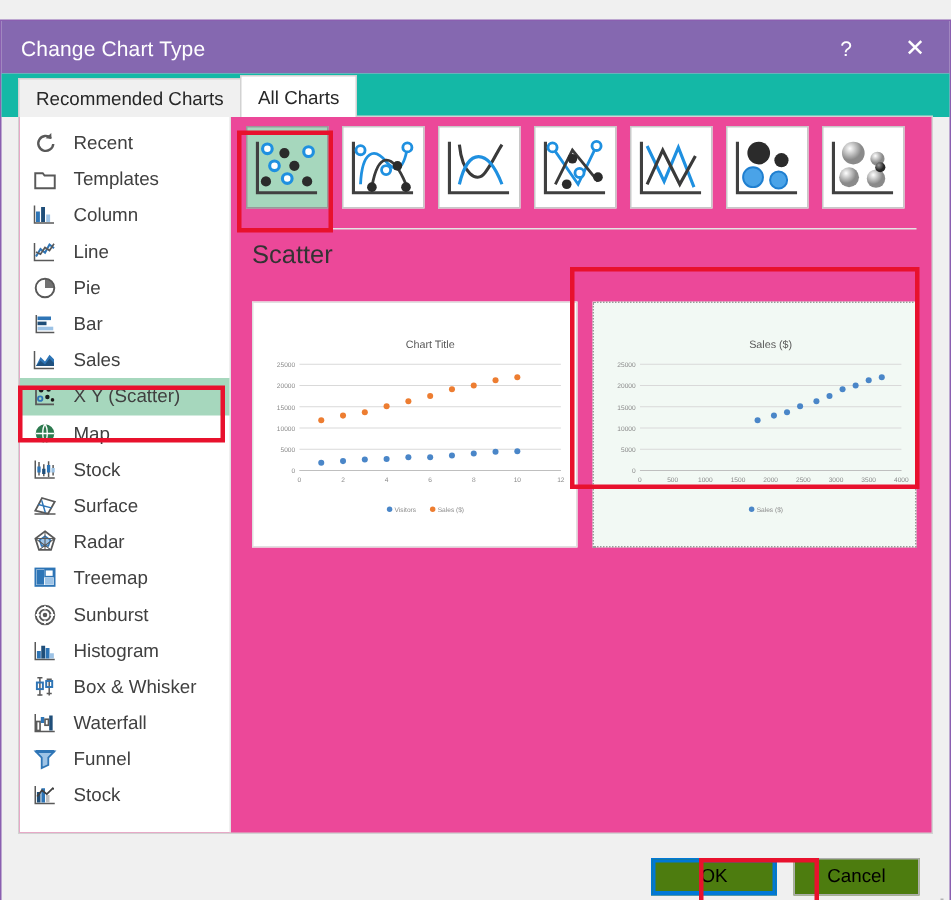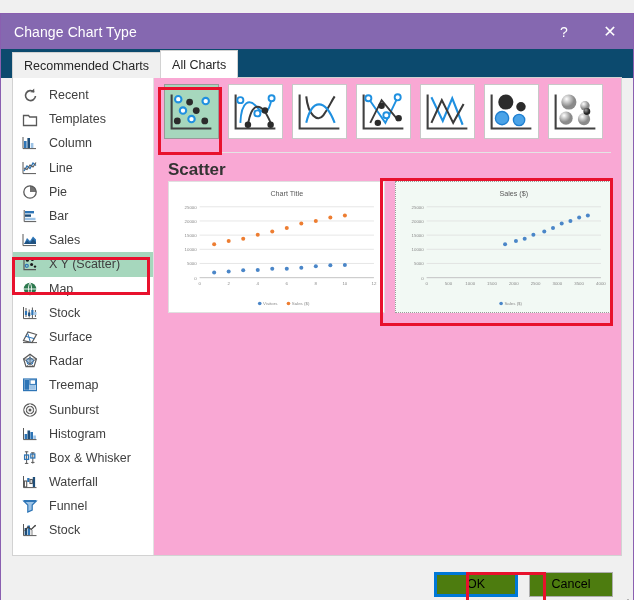--- a/index.html
+++ b/index.html
@@ -27,37 +27,37 @@
   }
   .win-btns { margin-left:auto; display:flex; height:35px; }
   .win-btn {
     width:46px; height:35px; display:flex; align-items:center; justify-content:center;
     color:#fff; font-size:14px; cursor:default;
   }
   .win-btn.close { font-size:16px; font-family:"DejaVu Sans", sans-serif; }
   
   .tabstrip {
     height:29px; flex:0 0 auto; position:relative;
-    background:#0c4a6e; padding-left:11px;
+    background:#14b8a6; padding-left:11px;
     display:flex; align-items:flex-end;
   }
   .tabstrip:after {
     content:""; position:absolute; left:11px; right:11px; bottom:0;
     height:1px; background:#d2d2d2;
   }
   .tab {
     height:26px; padding:0 11px; display:flex; align-items:center;
     font-size:12.5px; color:#262626; background:#f0f0f0;
     border:1px solid #d2d2d2; border-bottom:none;
     position:relative; z-index:1; margin-right:-1px;
   }
   .tab.active { background:#fff; height:28px; z-index:3; border-color:#d2d2d2;margin-top:24px; }
   
   .content {
-    flex:1 1 auto; margin:0 11px 0 11px; background:#f9a8d4;
+    flex:1 1 auto; margin:0 11px 0 11px; background:#ec4899;
     border:1px solid #d2d2d2; border-top:none;
     display:flex; position:relative; overflow:hidden;
   }
   
   .sidebar {
     width:141px; flex:0 0 141px; padding-top:5px;
     border-right:1px solid #e2e2e2; background:#fff;
     position:relative;
   }
   .side-item {
@@ -76,25 +76,25 @@
   .thumbstrip:after {
     content:""; position:absolute; left:2px; right:10px; bottom:-6px;
     height:1px; background:#e4e4e4;
   }
   .thumb {
     width:55px; height:55px; background:#fff; border:1px solid #c8c8c8;
     position:relative; overflow:hidden;
   }
   .thumb.selected { background:#a6d7bd; border-color:#999; }
   .gallery-title {
-    margin:13px 0 1px 8px; font-size:17px; color:#333; font-weight:700;
+    margin:13px 0 21px 8px; font-size:17px; color:#333; font-weight:400;
   }
   .previews { display:flex; gap:10px; padding:0 10px 0 8px; }
   .preview {
-    flex:1 1 0; height:132px; background:#fff;
+    flex:1 1 0; height:164px; background:#fff;
     border:1px solid #e0e0e0; position:relative;
   }
   .preview.selected { border:1px dotted #9a9a9a; background:#f2f9f4; }
   
   .chart-svg { display:block; width:100%; height:100%; }
   
   .footer {
     flex:0 0 auto; height:56px; position:relative;
     display:flex; align-items:center; justify-content:flex-end;
     padding-right:20px;

